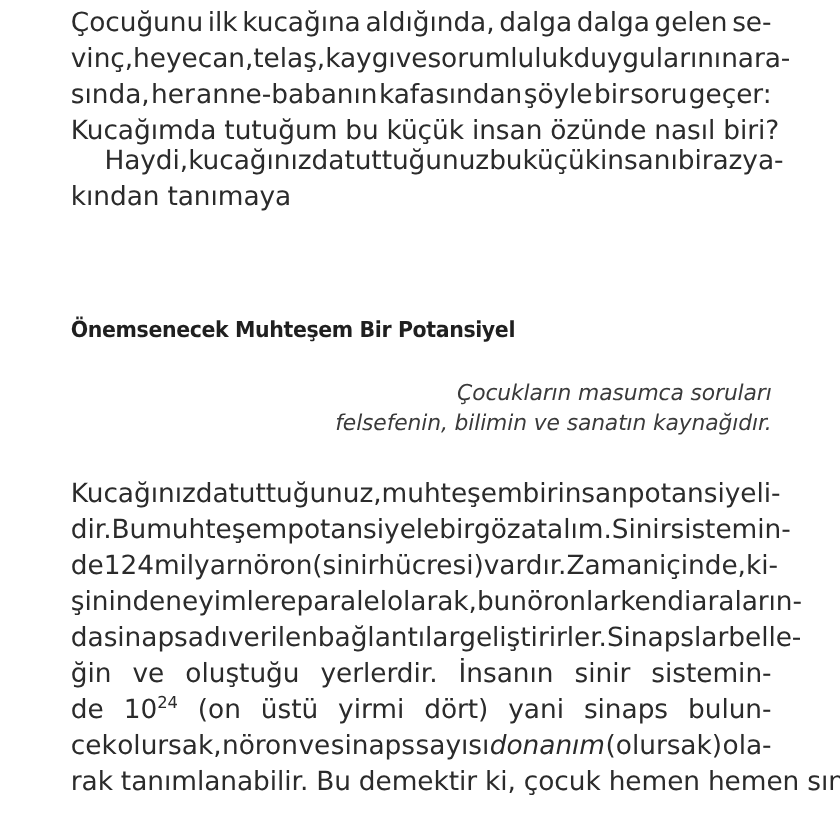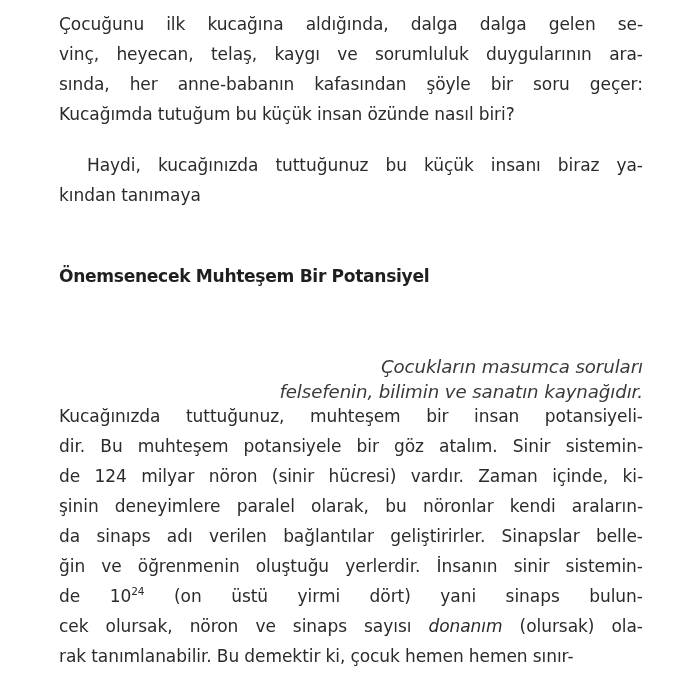--- a/index.html
+++ b/index.html
@@ -23,22 +23,22 @@
     left: 59px;
     top: 0;
     width: 584px;
   }
 
   
   .line {
     display: flex;
     width: 100%;
     height: 30px;
-    align-items: flex-end;
-    font-size: 17px;
+    align-items: center;
+    font-size: 22px;
     letter-spacing: -0.05px;
     white-space: pre;
   }
   
   .line.just {
     justify-content: space-between;
   }
   
   .line.flush {
     justify-content: flex-start;
@@ -50,21 +50,21 @@
     display: inline-block;
   }
   .line.indent {
     padding-left: 28px;
     width: 556px;
   }
 
   
   .para { position: absolute; left: 0; width: 584px; }
   #para-opening   { top: 4px; }
-  #para-haydi     { top: 119px; margin-top: 26px; }
+  #para-haydi     { top: 119px; }
   #para-body      { top: 396px; }
 
   
   .heading {
     position: absolute;
     left: 0;
     top: 265px;
     font-family: "DejaVu Sans", "Liberation Sans", sans-serif;
     font-weight: bold;
     font-size: 18.4px;
@@ -80,21 +80,20 @@
     position: absolute;
     left: 0;
     top: 315px;
     width: 584px;
     text-align: right;
     font-style: italic;
     font-size: 18.2px;
     line-height: 25px;
     color: #3a3a3a;
     letter-spacing: -0.1px;
-    margin-top: 39px;
   }
   .epigraph div { white-space: nowrap; }
 
   
   .it { font-style: italic; }
   .sup {
     font-size: 0.62em;
     vertical-align: super;
     line-height: 0;
   }
@@ -123,20 +122,20 @@
       <div>Çocukların masumca soruları</div>
       <div>felsefenin, bilimin ve sanatın kaynağıdır.</div>
     </div>
 
     <div class="para" id="para-body">
         <div class="line just"><span class="w">Kucağınızda</span><span class="w">tuttuğunuz,</span><span class="w">muhteşem</span><span class="w">bir</span><span class="w">insan</span><span class="w">potansiyeli-</span></div>
         <div class="line just"><span class="w">dir.</span><span class="w">Bu</span><span class="w">muhteşem</span><span class="w">potansiyele</span><span class="w">bir</span><span class="w">göz</span><span class="w">atalım.</span><span class="w">Sinir</span><span class="w">sistemin-</span></div>
         <div class="line just"><span class="w">de</span><span class="w">124</span><span class="w">milyar</span><span class="w">nöron</span><span class="w">(sinir</span><span class="w">hücresi)</span><span class="w">vardır.</span><span class="w">Zaman</span><span class="w">içinde,</span><span class="w">ki-</span></div>
         <div class="line just"><span class="w">şinin</span><span class="w">deneyimlere</span><span class="w">paralel</span><span class="w">olarak,</span><span class="w">bu</span><span class="w">nöronlar</span><span class="w">kendi</span><span class="w">araların-</span></div>
         <div class="line just"><span class="w">da</span><span class="w">sinaps</span><span class="w">adı</span><span class="w">verilen</span><span class="w">bağlantılar</span><span class="w">geliştirirler.</span><span class="w">Sinapslar</span><span class="w">belle-</span></div>
-        <div class="line just"><span class="w">ğin</span><span class="w">ve</span><span class="w">öğrenmenin</span><span class="w">oluştuğu</span><span class="w">yerlerdir.</span><span class="w">İnsanın</span><span class="w">sinir</span><span class="w">sistemin-</span></div>
+        <div class="line just"><span class="w">ğin</span><span class="w">ve</span><span class="w">oluştuğu</span><span class="w">yerlerdir.</span><span class="w">İnsanın</span><span class="w">sinir</span><span class="w">sistemin-</span></div>
         <div class="line just"><span class="w">de</span><span class="w">10<span class="sup">24</span></span><span class="w">(on</span><span class="w">üstü</span><span class="w">yirmi</span><span class="w">dört)</span><span class="w">yani</span><span class="w">sinaps</span><span class="w">bulun-</span></div>
         <div class="line just"><span class="w">cek</span><span class="w">olursak,</span><span class="w">nöron</span><span class="w">ve</span><span class="w">sinaps</span><span class="w">sayısı</span><span class="w it">donanım</span><span class="w">(olursak)</span><span class="w">ola-</span></div>
         <div class="line flush"><span class="w">rak</span><span class="w">tanımlanabilir.</span><span class="w">Bu</span><span class="w">demektir</span><span class="w">ki,</span><span class="w">çocuk</span><span class="w">hemen</span><span class="w">hemen</span><span class="w">sınır-</span></div>
       </div>
 
   </div>
 </div>
 
 </body></html>

